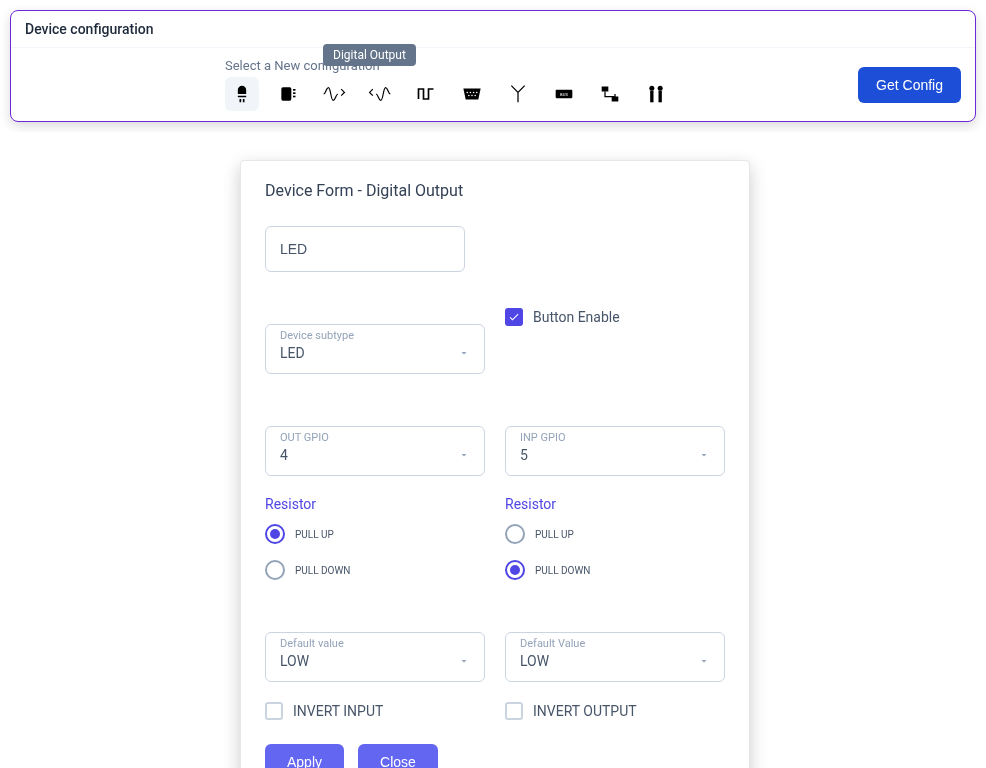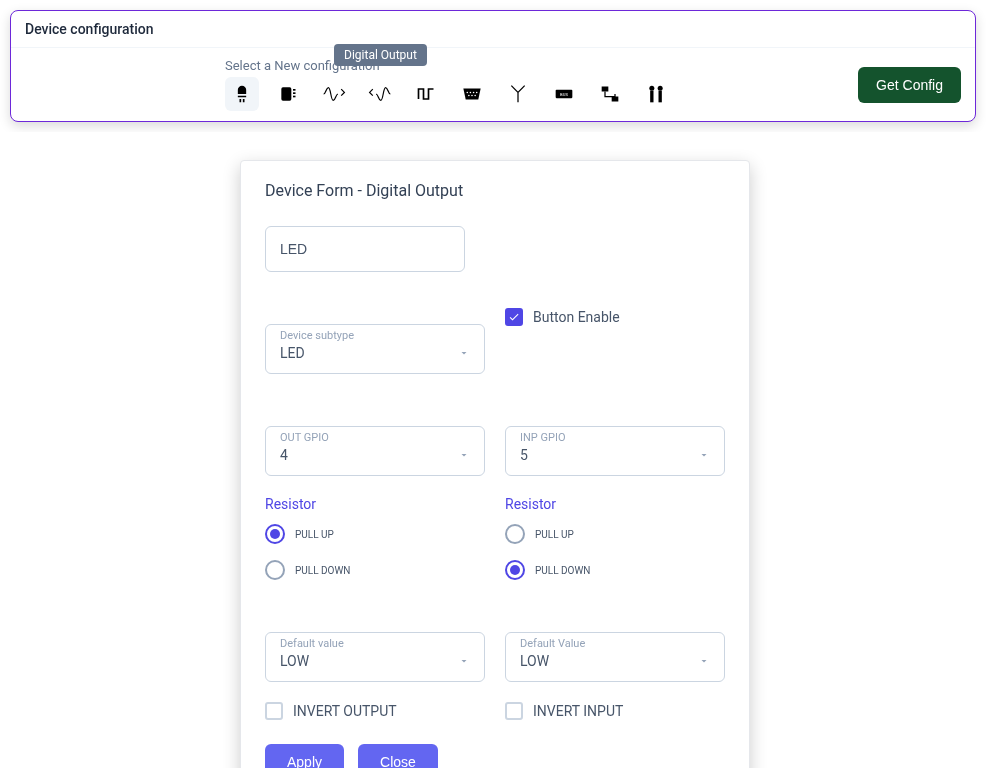--- a/index.html
+++ b/index.html
@@ -41,25 +41,25 @@
     .icon-btn {
       width: 34px; height: 34px;
       display: flex; align-items: center; justify-content: center;
       border-radius: 6px; cursor: pointer;
     }
     .icon-btn.active { background: #f1f5f9; }
     .tooltip {
       position: absolute;
       background: #64748b; color: #fff;
       font-size: 12px; padding: 4px 10px; border-radius: 4px;
-      top: 44px; left: 334px;
+      top: 44px; left: 323px;
       white-space: nowrap;
     }
     .get-config-btn {
-      background: #14532d; color: #fff;
+      background: #1d4ed8; color: #fff;
       border: none; border-radius: 6px;
       padding: 10px 18px; font-size: 14px; font-weight: 500;
       cursor: pointer; margin-left: auto; align-self: center;
     }
     
     .form-panel {
       position: absolute;
       top: 160px; left: 240px;
       width: 510px;
       border: 1px solid #e5e7eb;
@@ -299,27 +299,27 @@
             <path d="M7 10l5 5 5-5z"></path>
           </svg>
       </div>
     </div>
   </div>
 
   <div class="form-row">
     <div class="form-col">
       <div class="checkbox-row" style="margin-top:0">
         <div class="checkbox"></div>
-        <span class="checkbox-label">INVERT OUTPUT</span>
+        <span class="checkbox-label">INVERT INPUT</span>
       </div>
     </div>
     <div class="form-col">
       <div class="checkbox-row" style="margin-top:0">
         <div class="checkbox"></div>
-        <span class="checkbox-label">INVERT INPUT</span>
+        <span class="checkbox-label">INVERT OUTPUT</span>
       </div>
     </div>
   </div>
 
   <div class="btn-row">
     <button class="btn btn-apply">Apply</button>
     <button class="btn btn-close">Close</button>
   </div>
 </div>
 

